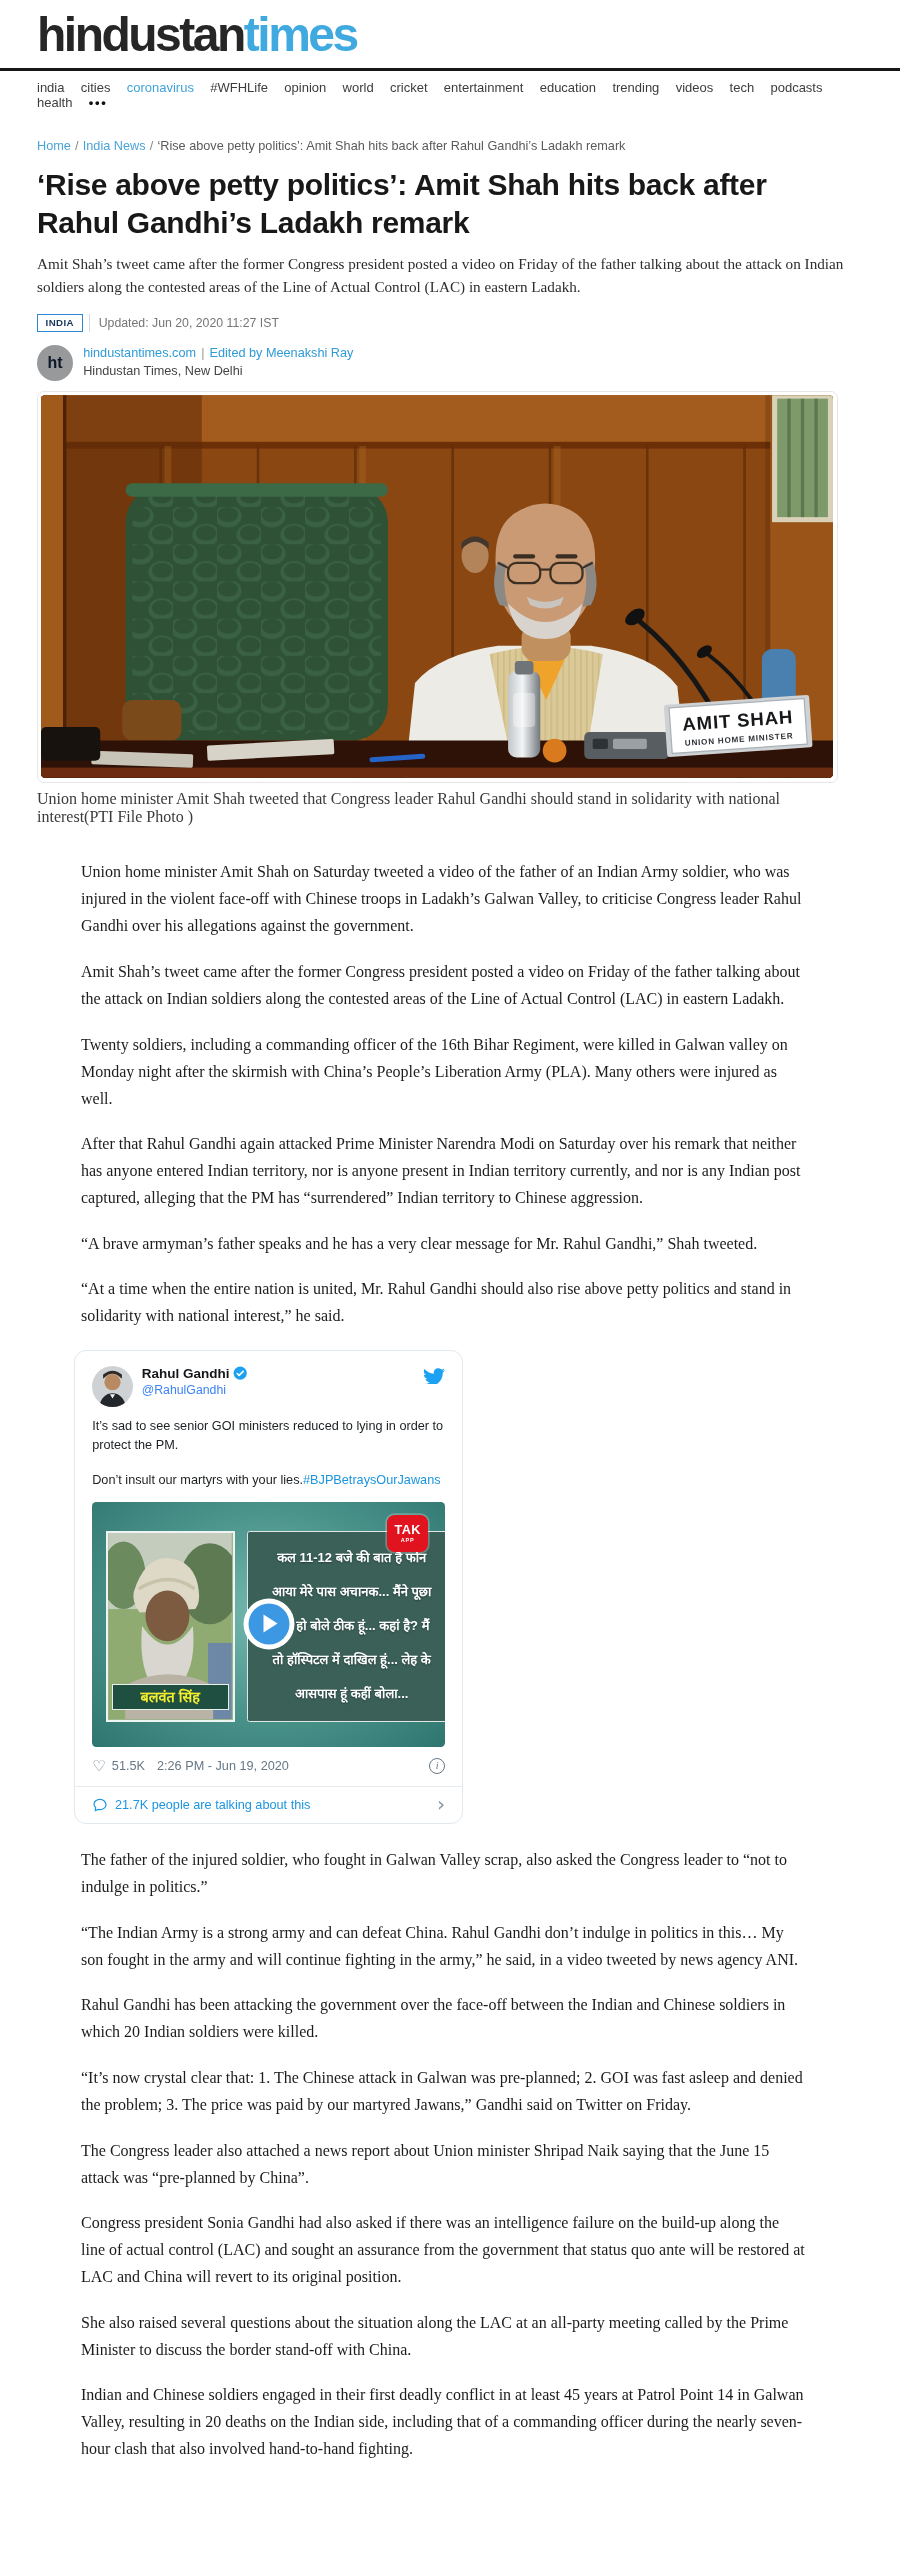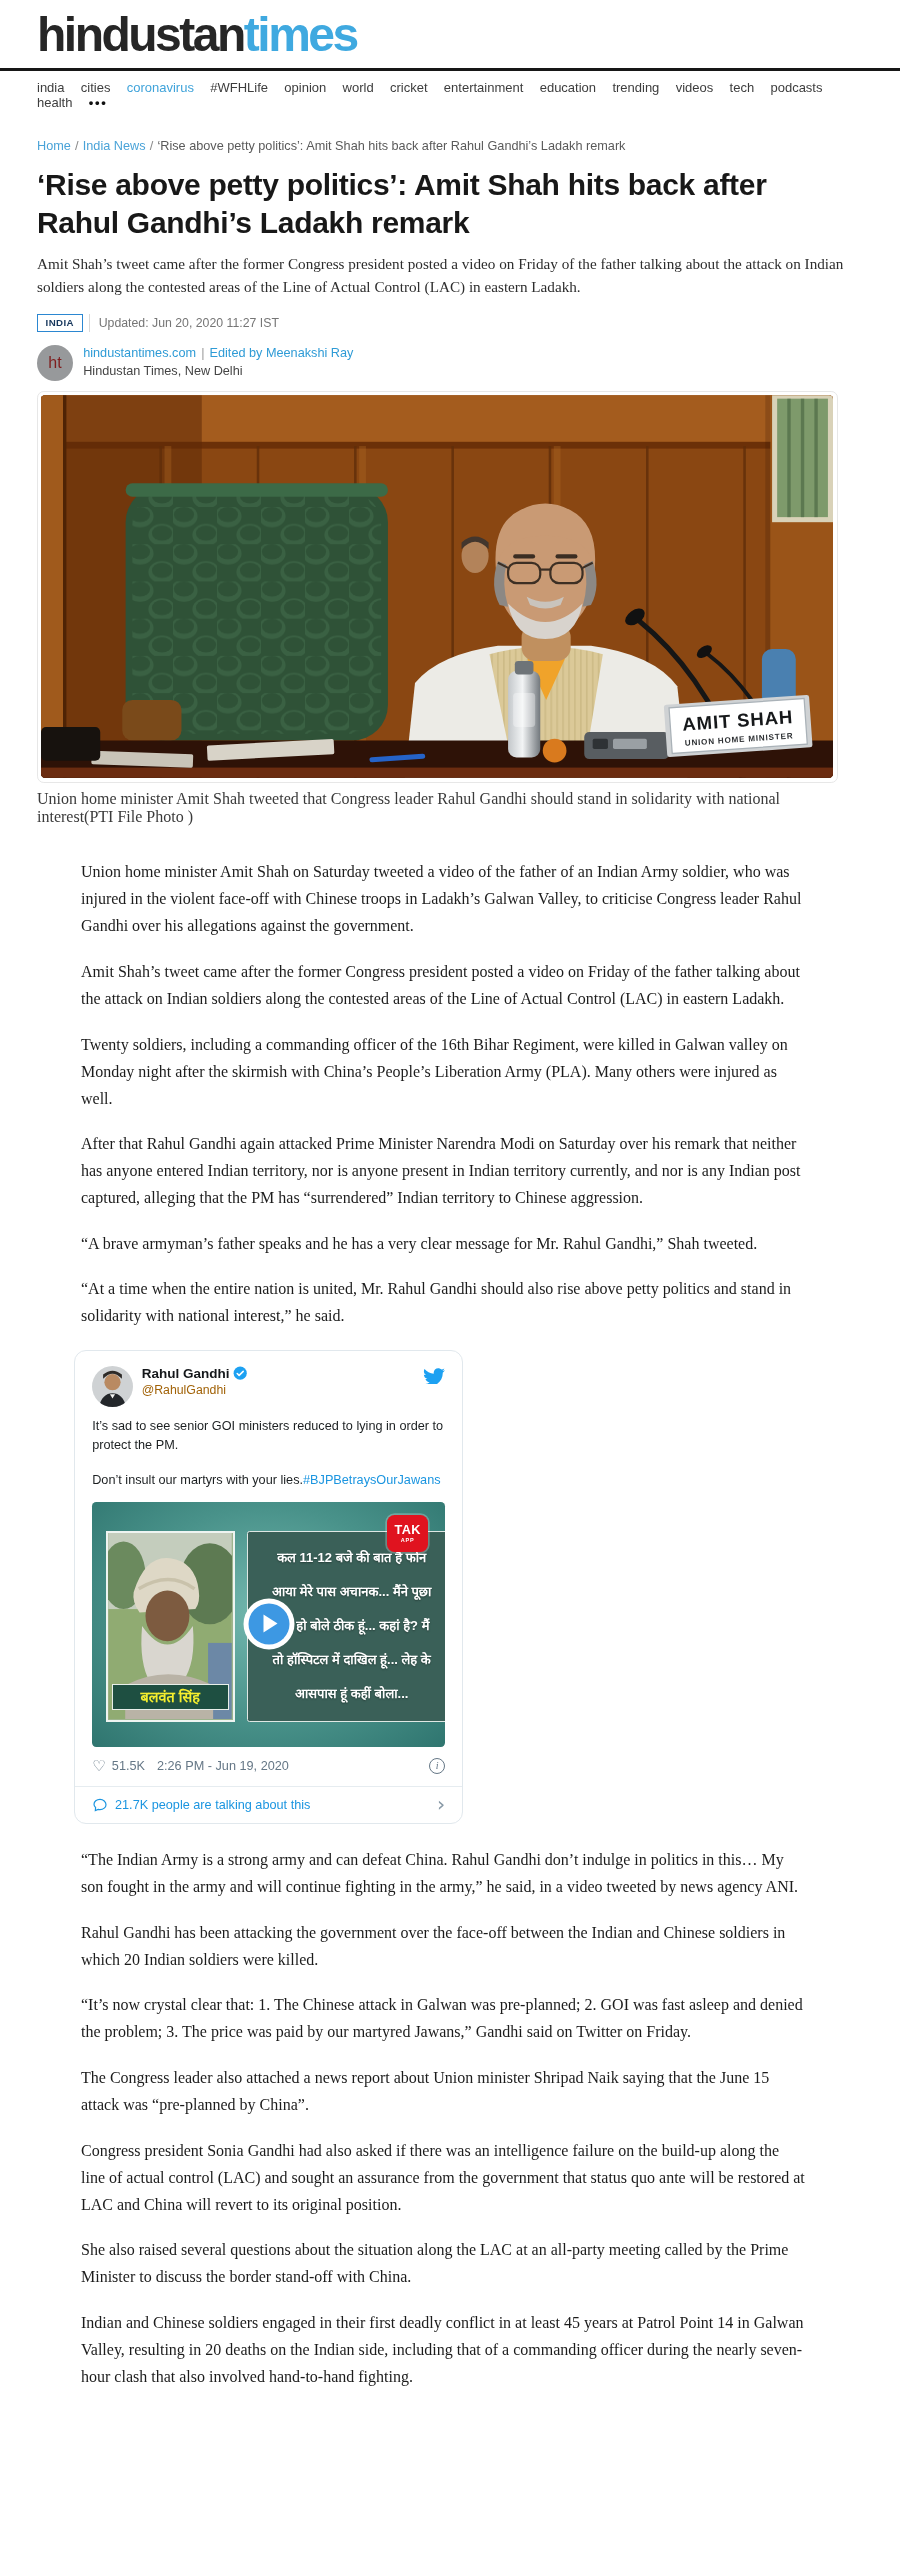--- a/index.html
+++ b/index.html
@@ -25,22 +25,22 @@
   h1.headline { margin:13.5px 37px 0; width:813px; font-size:30px; line-height:38px;
     font-weight:700; color:#181818; letter-spacing:-0.3px; }
   .subtitle { margin:10.2px 37px 0; width:828px; font-family:"Liberation Serif", serif;
     font-size:15.2px; line-height:23px; color:#2d2d2d; }
   .meta-row { margin:13.5px 37px 0; display:flex; align-items:center; height:22px; }
   .section-badge { border:1.7px solid #2b87d1; color:#16365c; font-size:9.7px; font-weight:bold;
     letter-spacing:0.4px; padding:2.5px 7.6px; background:#fff; cursor:pointer; }
   .meta-sep { width:0.8px; height:18.6px; background:#d9d9d9; margin:0 8.5px 0 6.8px; }
   .updated { font-size:12.3px; color:#757575; }
   .byline { margin:11px 37px 0; display:flex; align-items:flex-start; }
-  .ht-avatar { width:36px; height:36px; border-radius:50%; background:#97999b; color:#7f1d1d;
-    font-weight:normal; font-size:16px; display:flex; align-items:center; justify-content:center; flex:0 0 36px; }
+  .ht-avatar { width:36px; height:36px; border-radius:50%; background:#97999b; color:#0f172a;
+    font-weight:bold; font-size:16px; display:flex; align-items:center; justify-content:center; flex:0 0 36px; }
   .byline-lines { margin-left:10.2px; padding-top:0.8px; }
   .byline-l1 { font-size:12.7px; }
   .byline-l1 .bl-link { color:#2e9bd6; cursor:pointer; }
   .byline-l1 .bl-pipe { color:#9a9a9a; padding:0 5.1px; }
   .byline-l2 { font-size:12.7px; color:#454545; margin-top:4.2px; }
 
   
   figure.hero { margin:10.2px 37px 0; width:801px; border:0.8px solid #e7e7e7; border-radius:6.8px;
     padding:3.4px; background:#fff; }
   figure.hero svg { display:block; border-radius:4.2px; }
@@ -55,21 +55,21 @@
   
   .tweet { width:389px; border:0.8px solid #e1e8ed; border-radius:12px; background:#fff;
     margin:20.3px 0 22px -6.8px; font-family:"Liberation Sans", sans-serif; }
   .tw-pad { padding:15.2px 17px 0; }
   .tw-head { display:flex; align-items:flex-start; }
   .tw-avatar { width:41px; height:41px; border-radius:50%; overflow:hidden; flex:0 0 41px; cursor:pointer; }
   .tw-names { margin-left:8.5px; flex:1; }
   .tw-name-row { display:flex; align-items:center; }
   .tw-name { font-size:13.5px; font-weight:bold; color:#14171a; cursor:pointer; }
   .tw-verified { margin-left:3.4px; display:inline-flex; }
-  .tw-handle { font-size:12.3px; color:#a16207; margin-top:1.7px; cursor:pointer; }
+  .tw-handle { font-size:12.3px; color:#3b82f6; margin-top:1.7px; cursor:pointer; }
   .tw-bird { margin-left:auto; cursor:pointer; }
   .tw-text { font-size:12.7px; line-height:18.6px; color:#1c2022; margin-top:10.2px; }
   .tw-text .tw-link { color:#1b95e0; cursor:pointer; }
   .tw-text-2 { margin-top:17px; }
 
   .tw-video { position:relative; margin-top:12px; height:245px; border-radius:4.2px; overflow:hidden;
     background:radial-gradient(ellipse at 50% 45%, #74b9b0 0%, #49928a 55%, #2f756f 100%); cursor:pointer; }
   .tv-portrait { position:absolute; left:13.5px; top:29px; width:129px; height:191px;
     border:2.5px solid #eef4f1; background:#9db48d; }
   .tv-portrait svg { display:block; }
@@ -382,20 +382,21 @@
         <span style="display:inline-flex;">
           <svg width="16" height="16" viewBox="0 0 24 24">
               <path d="M12 3.5c-5 0-9 3.3-9 7.4 0 1.9.9 3.6 2.4 4.9L5 20.5l4.3-1.9c.9.2 1.8.3 2.7.3 5 0 9-3.3 9-7.4s-4-8-9-8z" fill="none" stroke="#1b95e0" stroke-width="1.8"></path>
             </svg>
         </span>
         <span class="tw-talk">21.7K people are talking about this</span>
         <span class="tw-chevron">›</span>
       </div>
     </div>
 
+    <p class="body-p">The father of the injured soldier, who fought in Galwan Valley scrap, also asked the Congress leader to “not to indulge in politics.”</p>
     <p class="body-p">“The Indian Army is a strong army and can defeat China. Rahul Gandhi don’t indulge in politics in this… My son fought in the army and will continue fighting in the army,” he said, in a video tweeted by news agency ANI.</p>
     <p class="body-p">Rahul Gandhi has been attacking the government over the face-off between the Indian and Chinese soldiers in which 20 Indian soldiers were killed.</p>
     <p class="body-p">“It’s now crystal clear that: 1. The Chinese attack in Galwan was pre-planned; 2. GOI was fast asleep and denied the problem; 3. The price was paid by our martyred Jawans,” Gandhi said on Twitter on Friday.</p>
     <p class="body-p">The Congress leader also attached a news report about Union minister Shripad Naik saying that the June 15 attack was “pre-planned by China”.</p>
     <p class="body-p">Congress president Sonia Gandhi had also asked if there was an intelligence failure on the build-up along the line of actual control (LAC) and sought an assurance from the government that status quo ante will be restored at LAC and China will revert to its original position.</p>
     <p class="body-p">She also raised several questions about the situation along the LAC at an all-party meeting called by the Prime Minister to discuss the border stand-off with China.</p>
     <p class="body-p">Indian and Chinese soldiers engaged in their first deadly conflict in at least 45 years at Patrol Point 14 in Galwan Valley, resulting in 20 deaths on the Indian side, including that of a commanding officer during the nearly seven-hour clash that also involved hand-to-hand fighting.</p>
   </div>
 
 </div>

